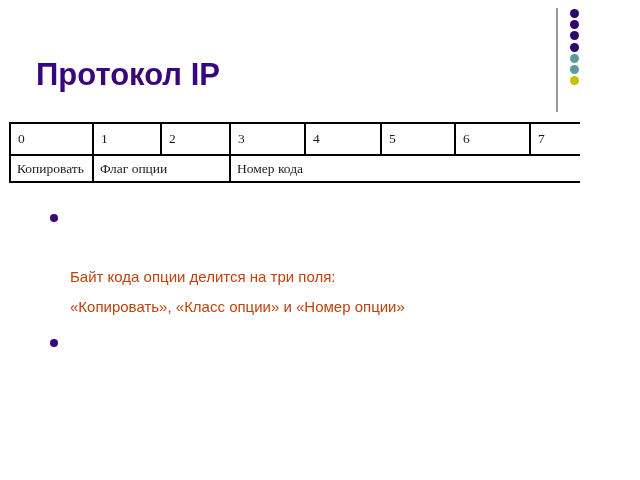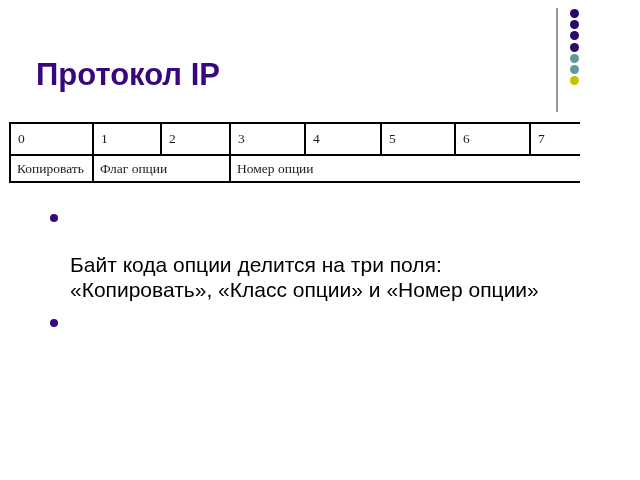--- a/index.html
+++ b/index.html
@@ -77,23 +77,23 @@
     top: 202px;
     width: 575px;
     margin: 0;
     padding: 0;
     list-style: none;
   }
   .bullet-item {
     position: relative;
     padding-left: 32px;
     margin: 0 0 5px 0;
-    font-size: 21px;
-    line-height: 25px;
-    color: #000000;
+    font-size: 15px;
+    line-height: 30px;
+    color: #c2410c;
     white-space: pre-line;
   }
   .bullet-dot {
     position: absolute;
     left: 12px;
     top: 12px;
     width: 8px;
     height: 8px;
     border-radius: 50%;
     background: #38077d;
@@ -161,21 +161,21 @@
       <td>3</td>
       <td>4</td>
       <td>5</td>
       <td>6</td>
       <td>7</td>
       <td></td>
     </tr>
     <tr class="fields-row">
       <td>Копировать</td>
       <td colspan="2">Флаг опции</td>
-      <td colspan="5">Номер опции</td>
+      <td colspan="5">Номер кода</td>
       <td class="ellipsis-cell">…</td>
     </tr>
   </tbody>
     </table>
 
   <ul class="bullet-list">
     <li class="bullet-item">
       <span class="bullet-dot"></span>
       <span>Байт кода опции делится на три поля:
 «Копировать», «Класс опции» и «Номер опции»</span>

